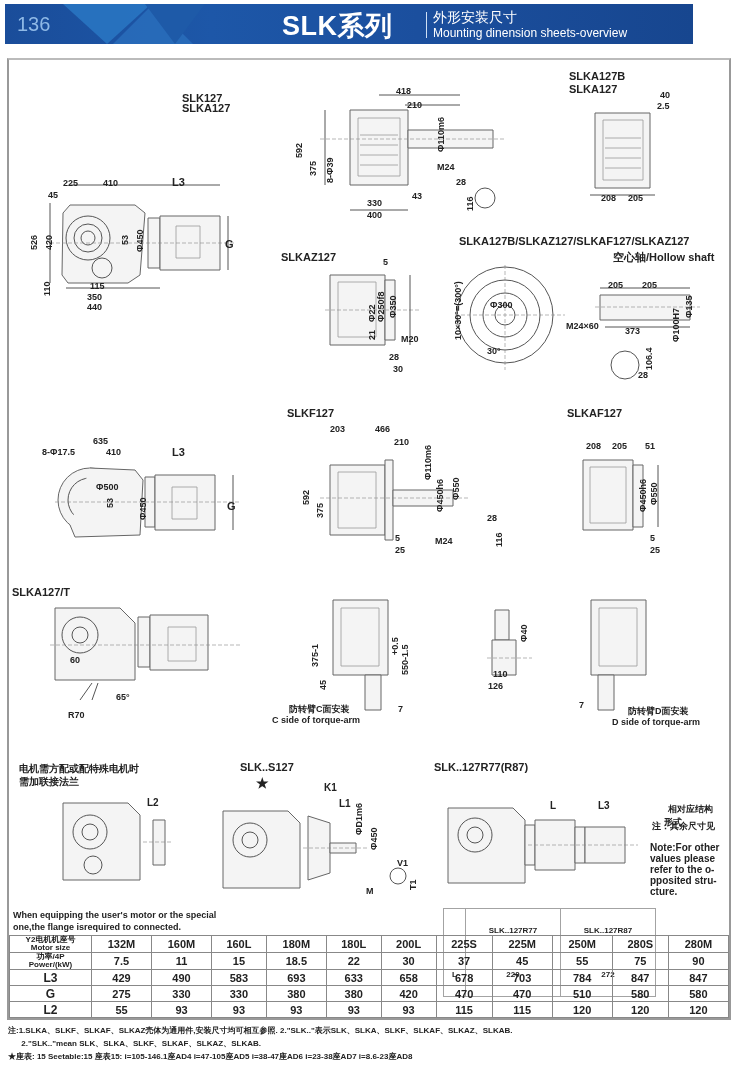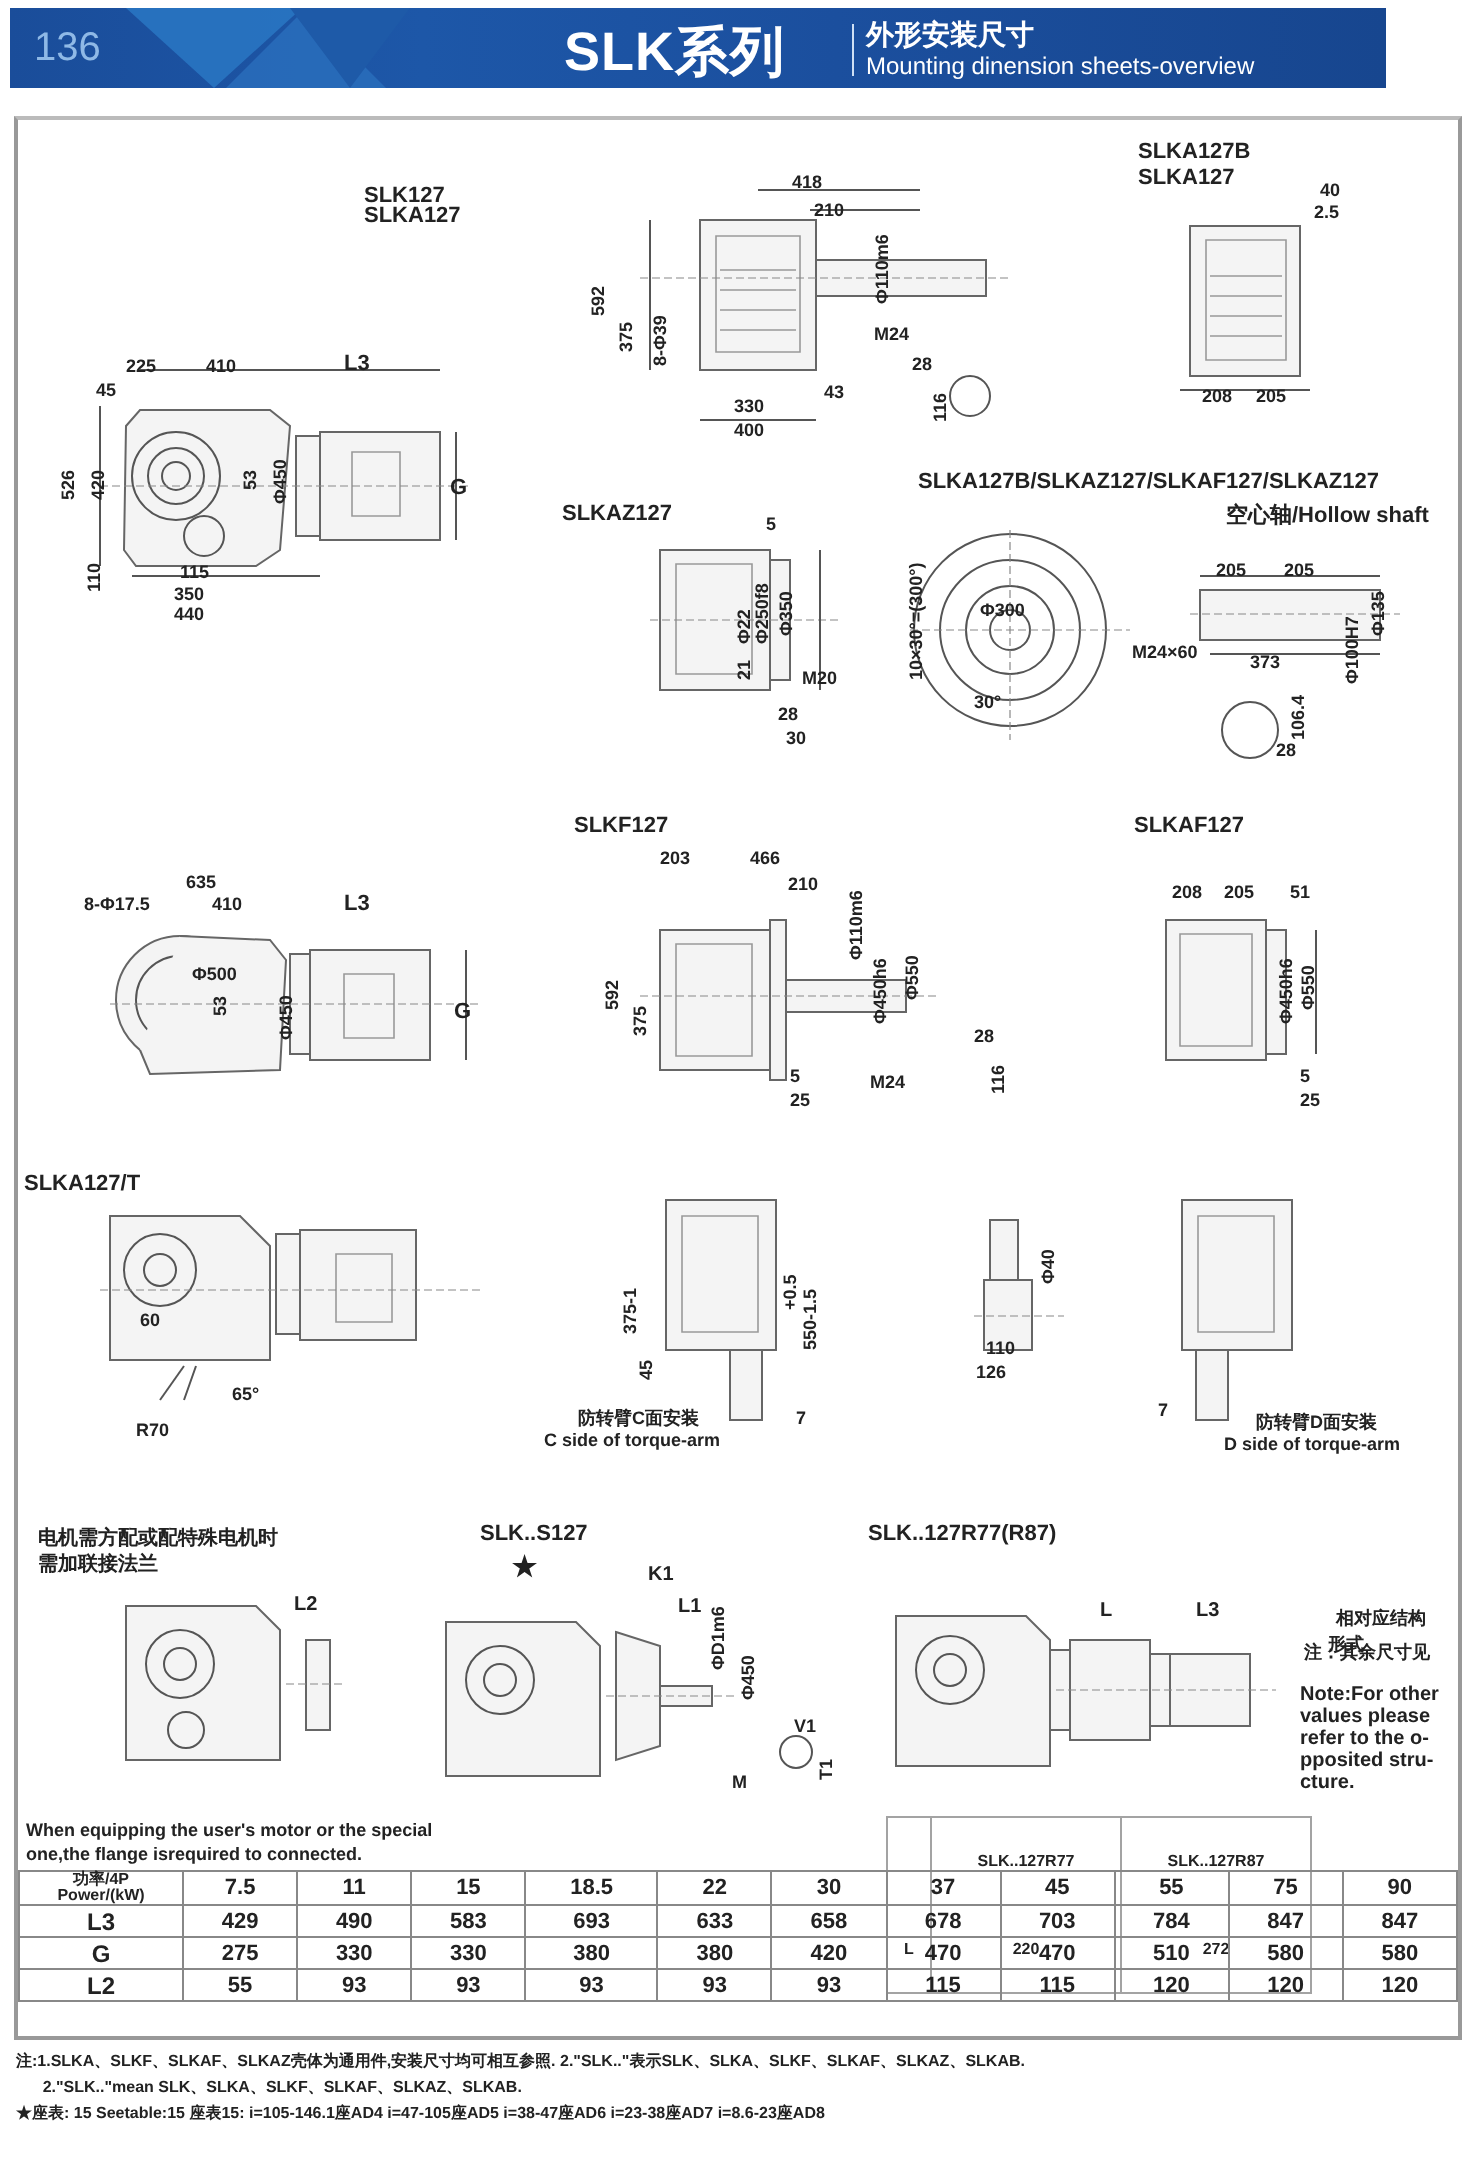--- a/index.html
+++ b/index.html
@@ -12,21 +12,21 @@
     overflow: hidden; }
   .header .tri1 { position: absolute; left: 58px; top: 0; width: 0; height: 0;
     border-left: 44px solid transparent; border-right: 44px solid transparent; border-top: 40px solid #2b79c6; opacity: .8; }
   .header .tri2 { position: absolute; left: 108px; top: 0; width: 0; height: 0;
     border-left: 40px solid transparent; border-right: 40px solid transparent; border-bottom: 40px solid #2a6fbd; opacity: .8; }
   .header .tri3 { position: absolute; left: 140px; top: 0; width: 0; height: 0;
     border-left: 30px solid transparent; border-right: 30px solid transparent; border-top: 40px solid #1e5aa8; }
   .page-num { position: absolute; left: 12px; top: 9px; font-size: 20px; color: #8fb9e6; }
   .series-title { position: absolute; left: 277px; top: 4px; font-size: 27px; color: #fff; font-weight: bold; letter-spacing: .5px; }
   .hdr-divider { position: absolute; left: 421px; top: 8px; width: 1px; height: 26px; background: #cfe0f5; }
-  .hdr-cn { position: absolute; left: 428px; top: 5px; font-size: 14px; color: #fff; font-weight: bold; }
+  .hdr-cn { position: absolute; left: 428px; top: 5px; font-size: 14px; color: #fff; font-weight: normal; }
   .hdr-en { position: absolute; left: 428px; top: 22px; font-size: 12px; color: #fff; }
 
   
   .frame { position: absolute; left: 7px; top: 58px; width: 724px; height: 962px; border: 2px solid #999; border-top-color: #bbb; }
 
   .lbl { position: absolute; font-weight: bold; font-size: 11px; color: #222; white-space: nowrap; }
   .dim { position: absolute; font-size: 9px; color: #222; font-weight: bold; white-space: nowrap; text-align: center; }
   .dimv { position: absolute; font-size: 9px; color: #222; font-weight: bold; white-space: nowrap; transform: rotate(-90deg); transform-origin: left top; }
   .note { position: absolute; font-size: 9px; font-weight: bold; color: #222; white-space: nowrap; }
 
@@ -358,20 +358,37 @@
     <td>220</td>
     <td>272</td>
   </tr>
 </tbody>
   </table>
 
 <table class="mtable">
   <tbody id="mtable-body">
       <tr>
         <td class="hd">
+          <div>Y2电机机座号</div>
+          <div>Motor size</div>
+        </td>
+        <td>132M</td>
+        <td>160M</td>
+        <td>160L</td>
+        <td>180M</td>
+        <td>180L</td>
+        <td>200L</td>
+        <td>225S</td>
+        <td>225M</td>
+        <td>250M</td>
+        <td>280S</td>
+        <td>280M</td>
+      </tr>
+      <tr>
+        <td class="hd">
           <div>功率/4P</div>
           <div>Power/(kW)</div>
         </td>
         <td>7.5</td>
         <td>11</td>
         <td>15</td>
         <td>18.5</td>
         <td>22</td>
         <td>30</td>
         <td>37</td>

